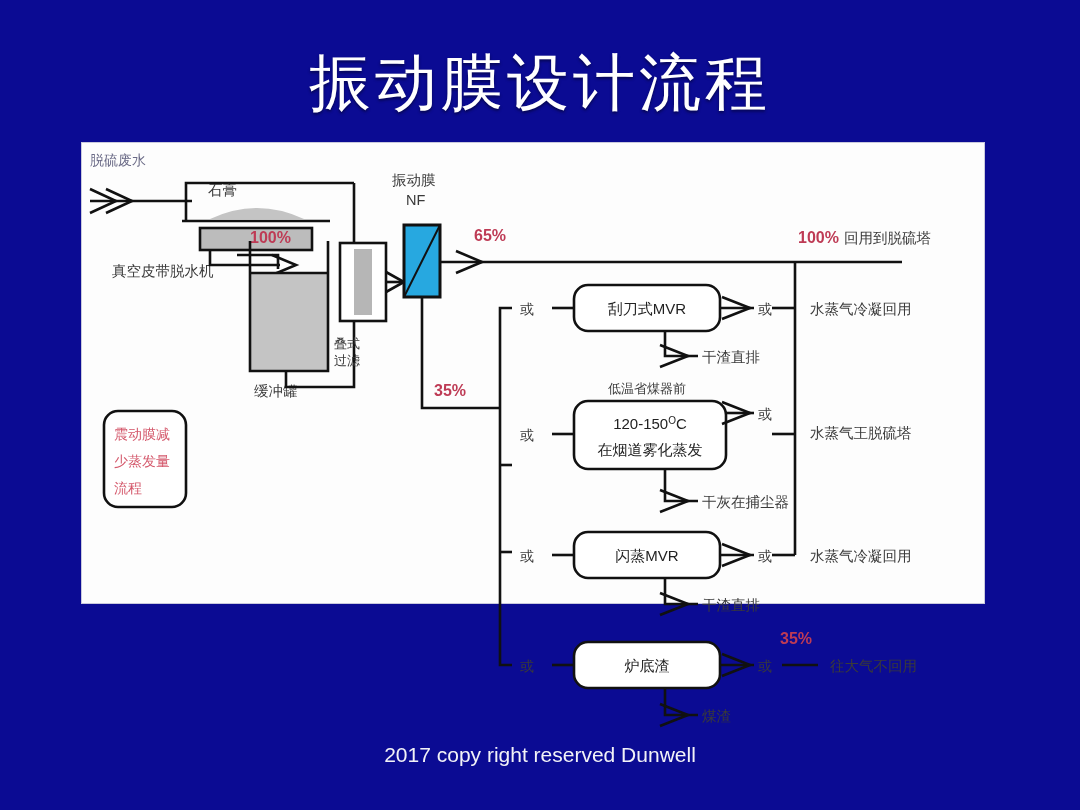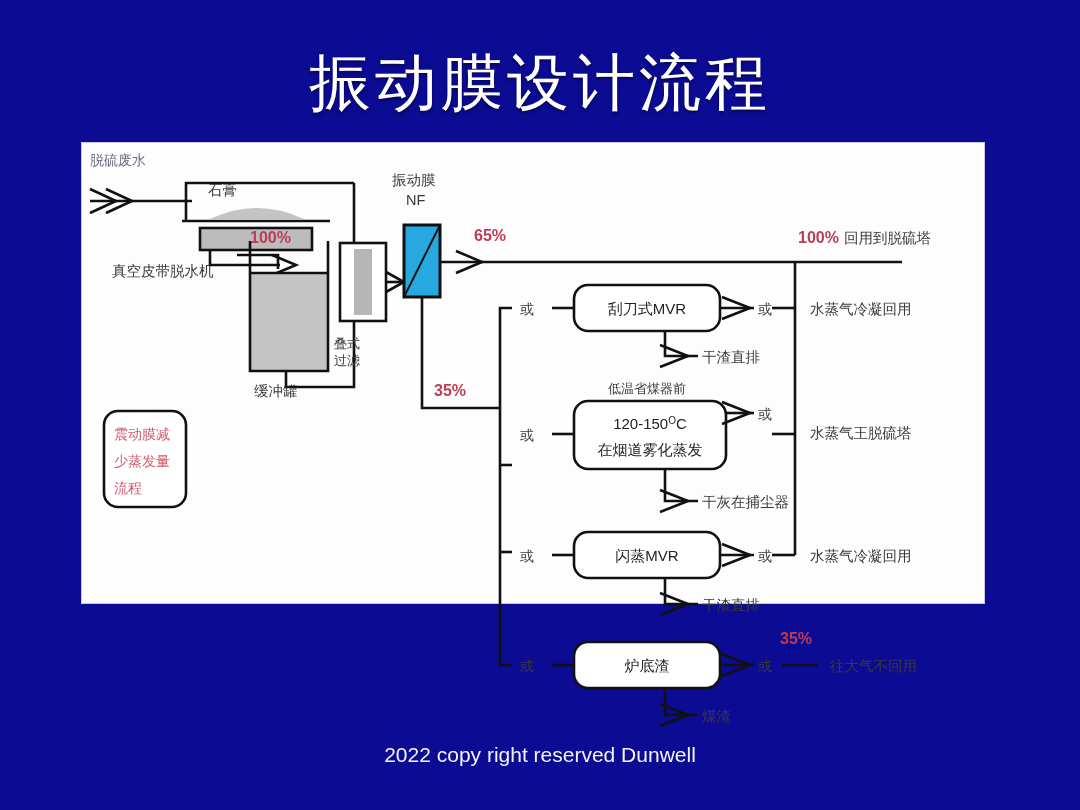--- a/index.html
+++ b/index.html
@@ -185,14 +185,14 @@
 
     <rect class="boxr" x="22" y="268" width="82" height="96" rx="14" ry="14"></rect>
     <text class="note" x="32" y="296">震动膜减</text>
     <text class="note" x="32" y="323">少蒸发量</text>
     <text class="note" x="32" y="350">流程</text>
 
   </svg>
 </div>
 
 <div id="footer">
-  <span class="fl">2022 copy right reserved Dunwell</span>
+  <span class="fl">2017 copy right reserved Dunwell</span>
 </div>
 
 </body></html>

